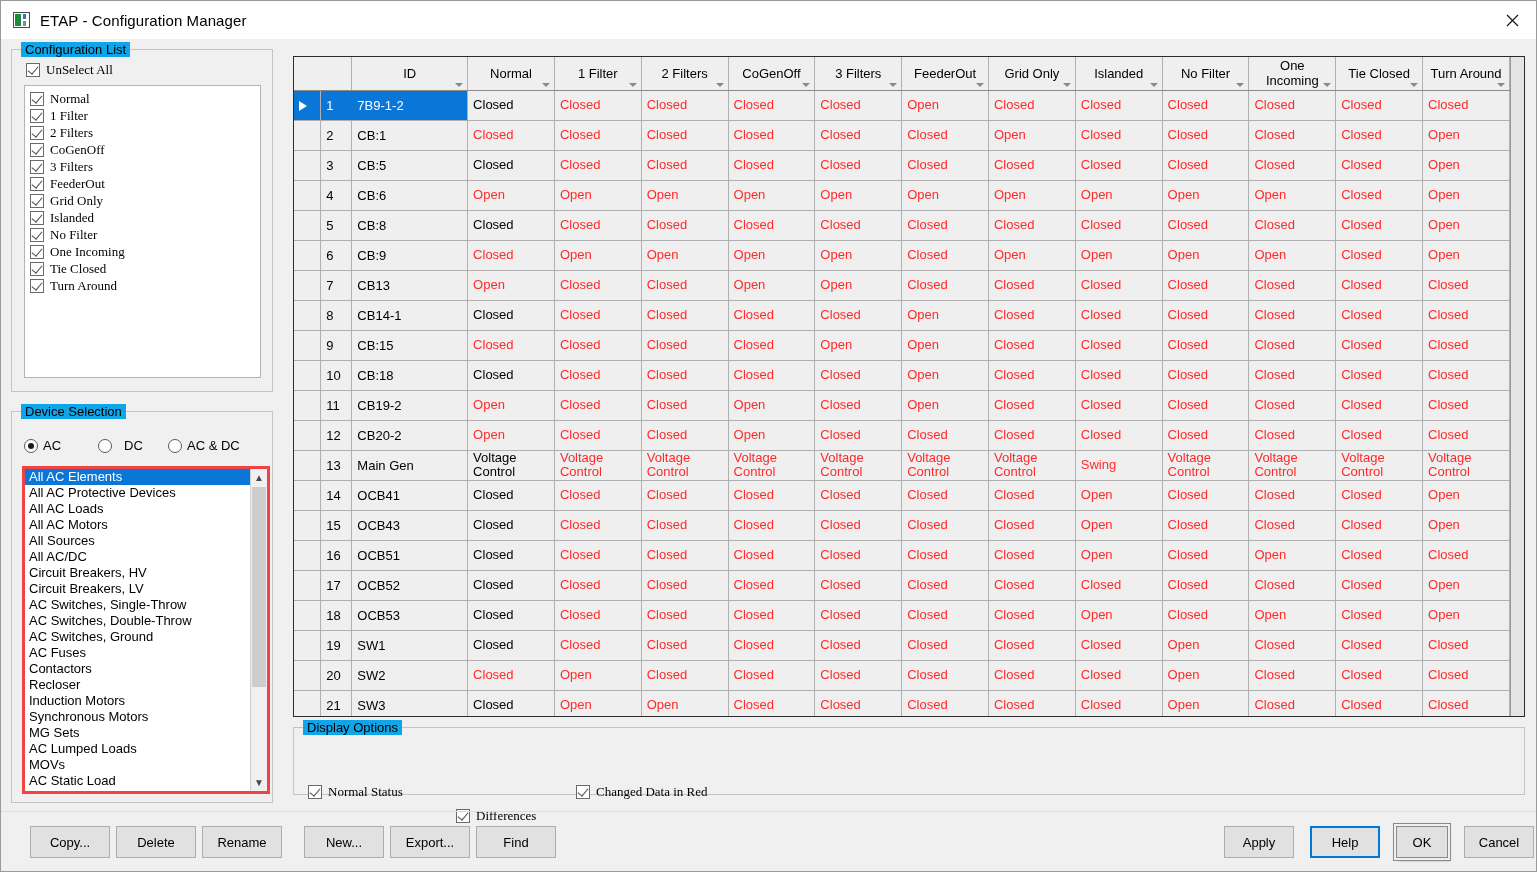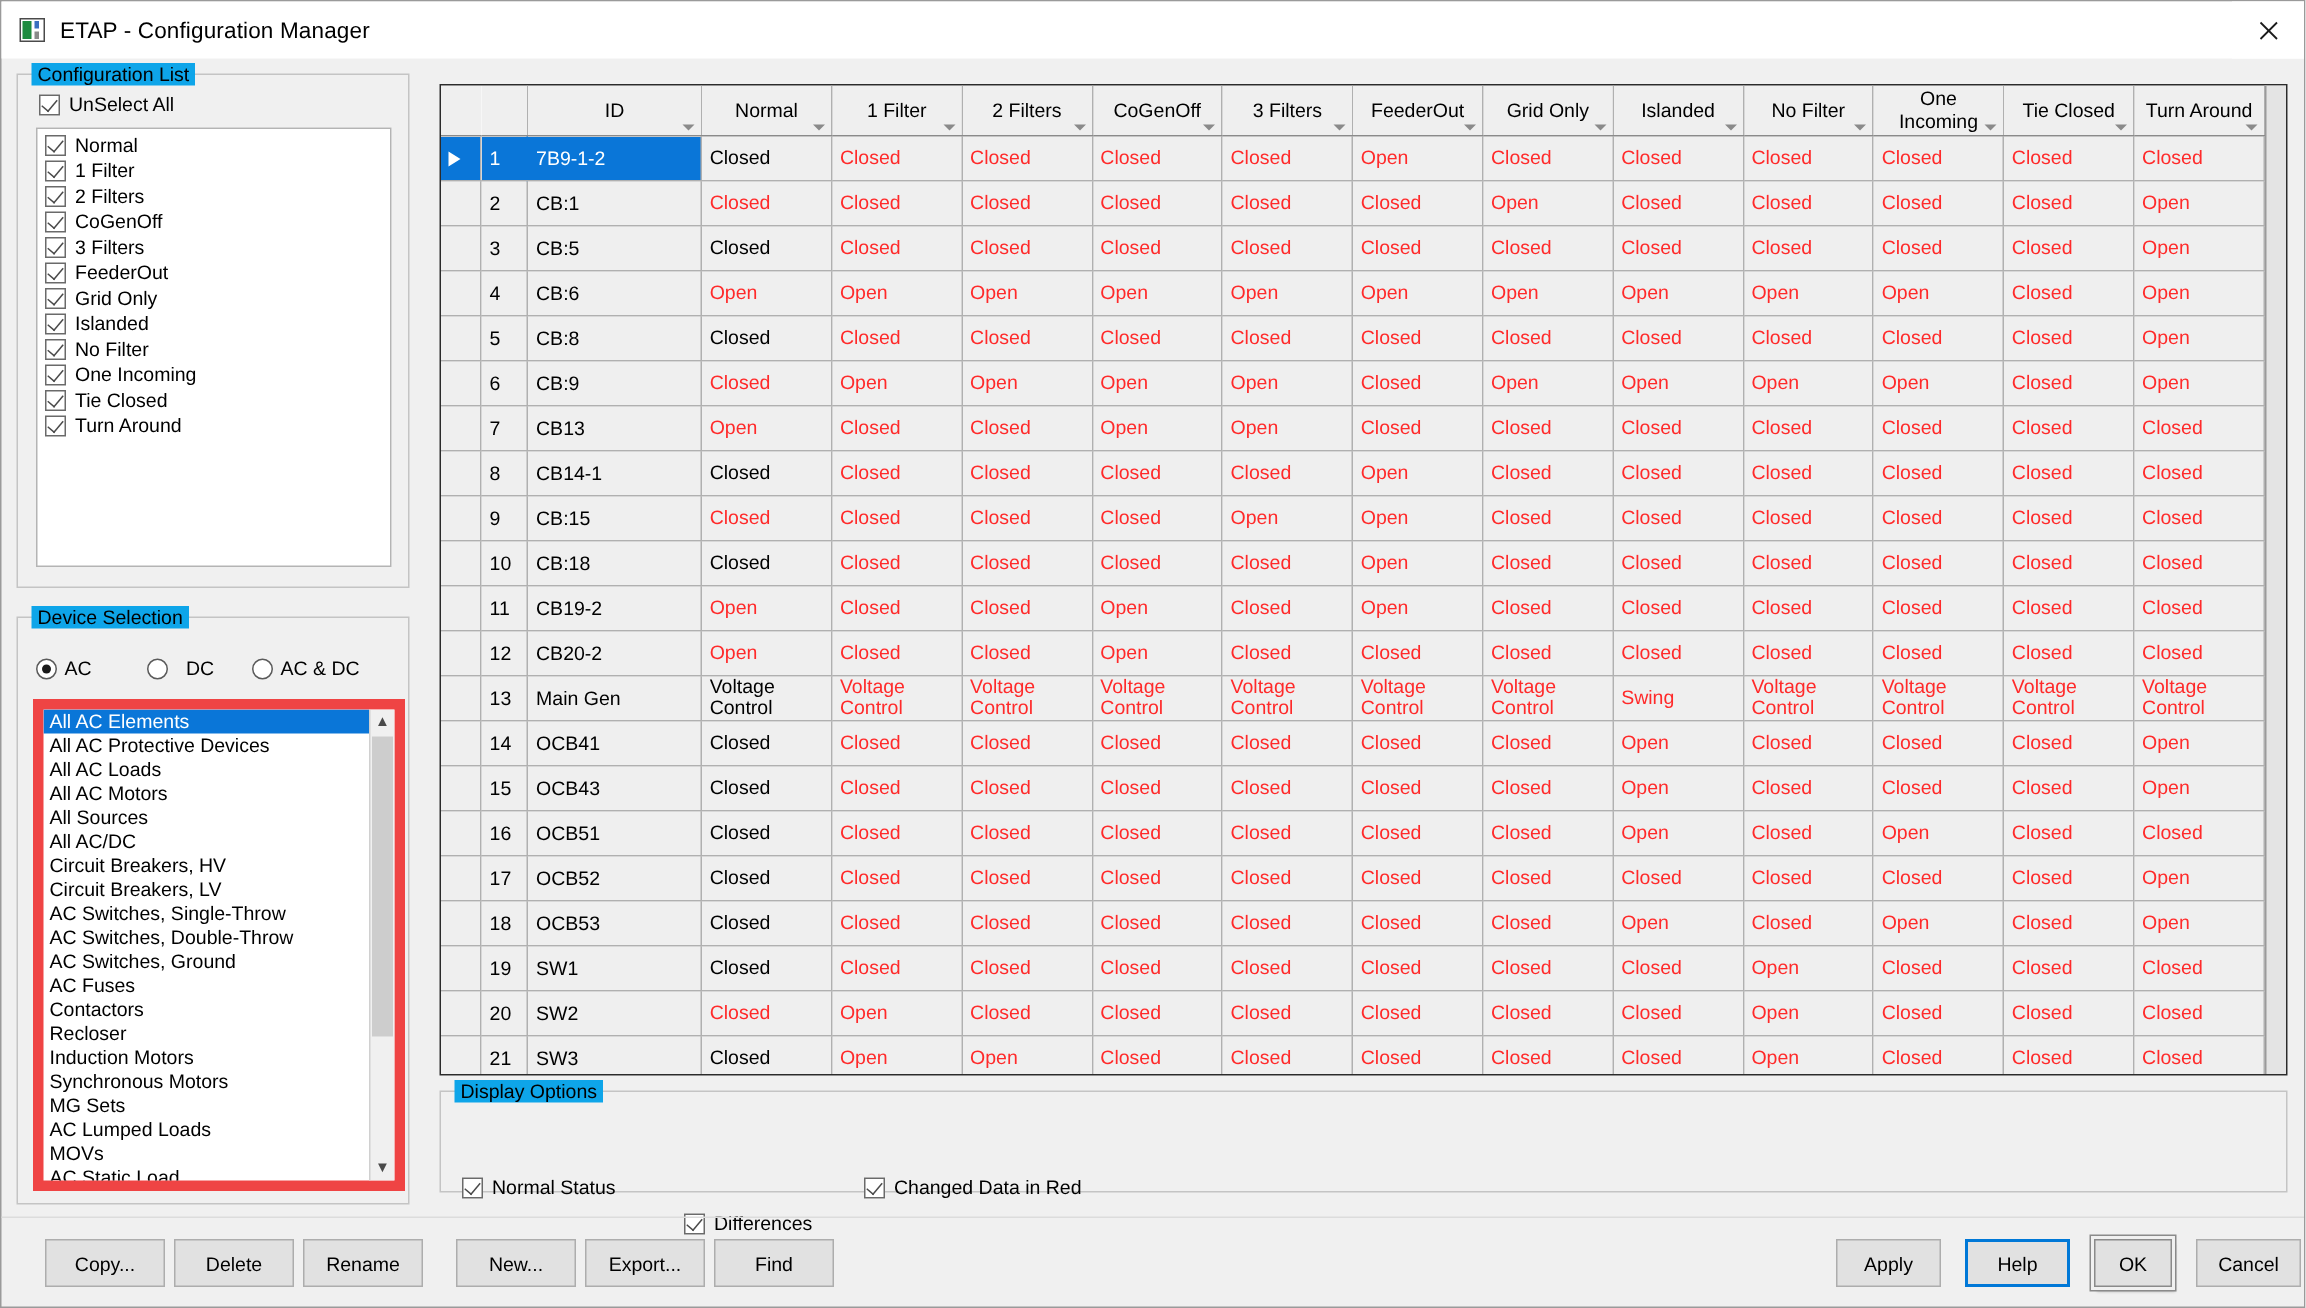--- a/index.html
+++ b/index.html
@@ -75,22 +75,24 @@
     background: #0ea5e9;
     padding: 0 4px;
     font-size: 13px;
     color: #000;
     white-space: nowrap;
   }
 
   
   .cb {
     display: inline-flex;
+    align-items: center;
     gap: 6px;
     white-space: nowrap;
+    font-family: Liberation Serif, serif;
   }
   .cb .box {
     width: 14px; height: 14px;
     border: 1px solid #6a6a6a;
     background: #fff;
     position: relative;
     flex: none;
   }
   .cb .box.checked::after {
     content: "";
@@ -145,21 +147,21 @@
     gap: 0;
     width: 235px;
   }
   #radio-row .rb:nth-child(1) { width: 74px; text-align: right; }
   #radio-row .rb:nth-child(2) { width: 70px; gap: 12px; }
   #device-list {
     position: absolute;
     left: 10px; top: 54px;
     width: 248px; height: 328px;
     background: #fff;
-    border: 7px solid #ef4444;
+    border: 3px solid #ef4444;
     overflow: hidden;
     display: flex;
   }
   #device-items {
     flex: 1;
     padding: 0;
     overflow: hidden;
   }
   .dev-item {
     height: 16px;

